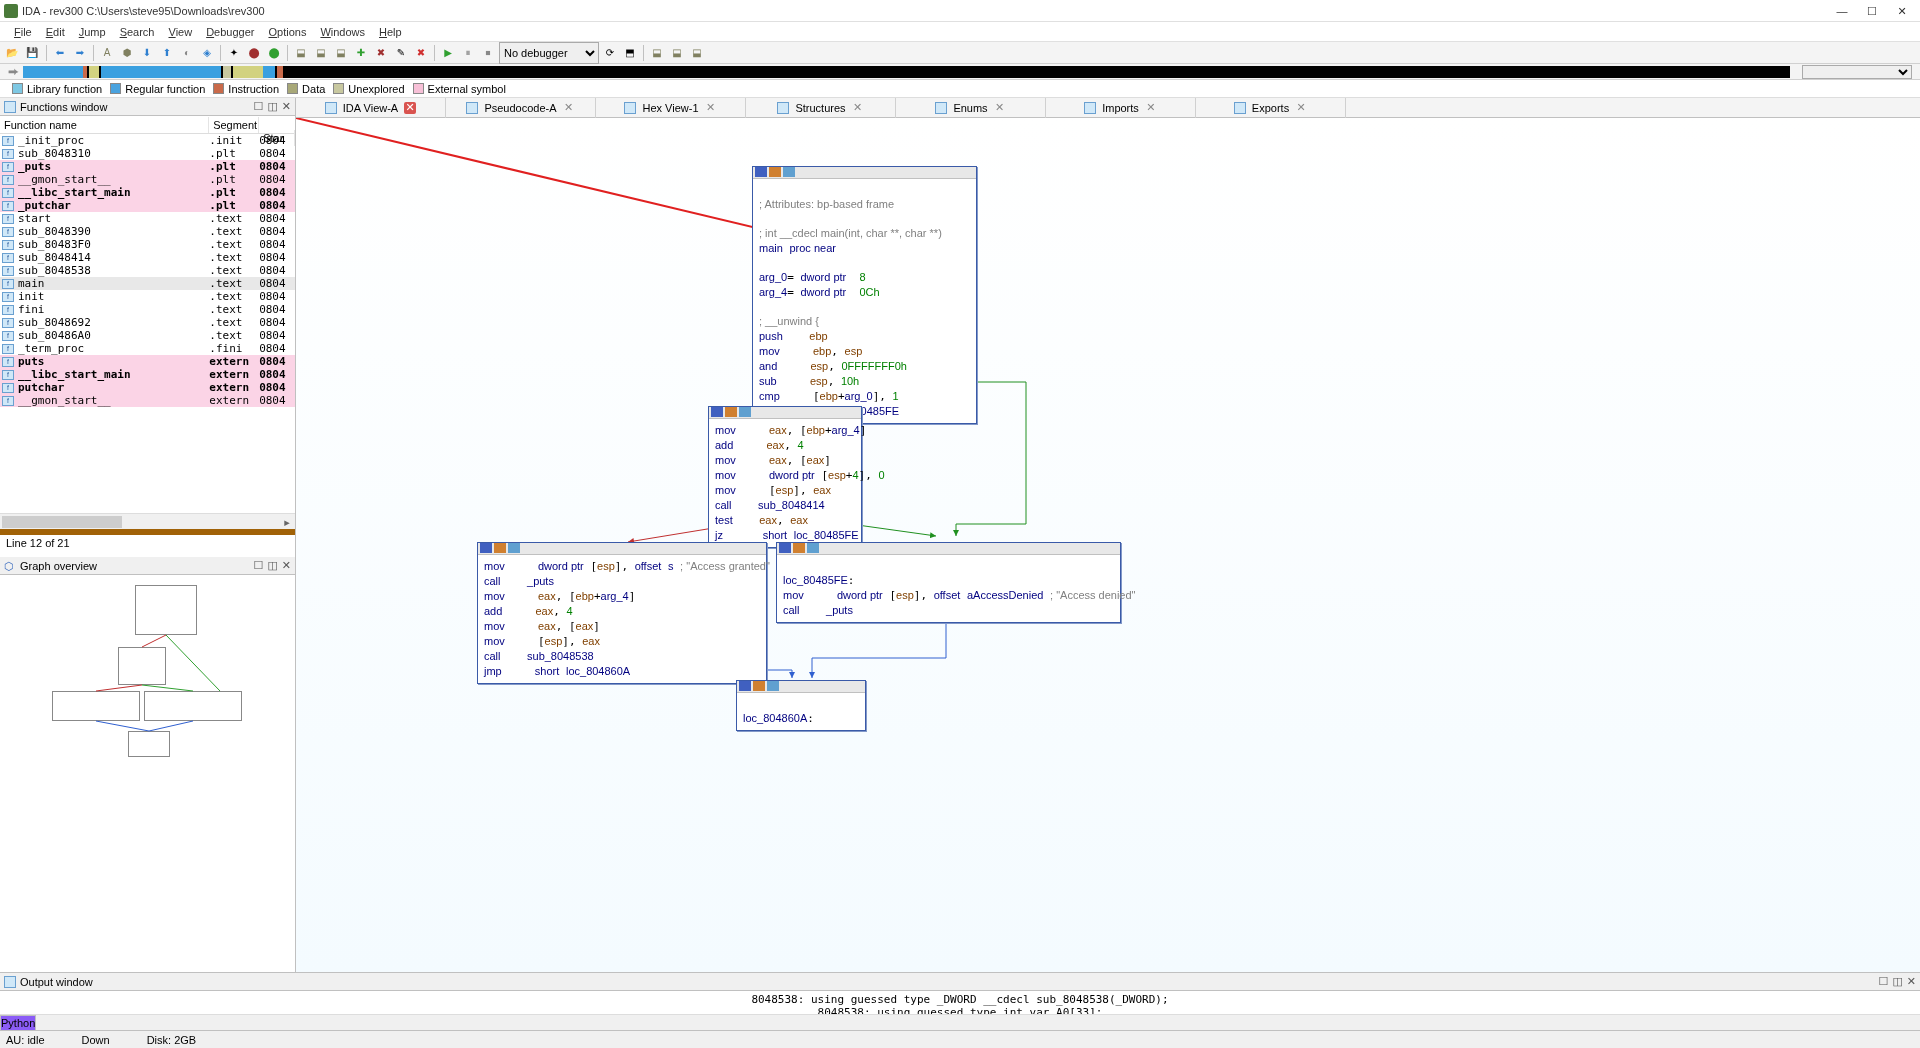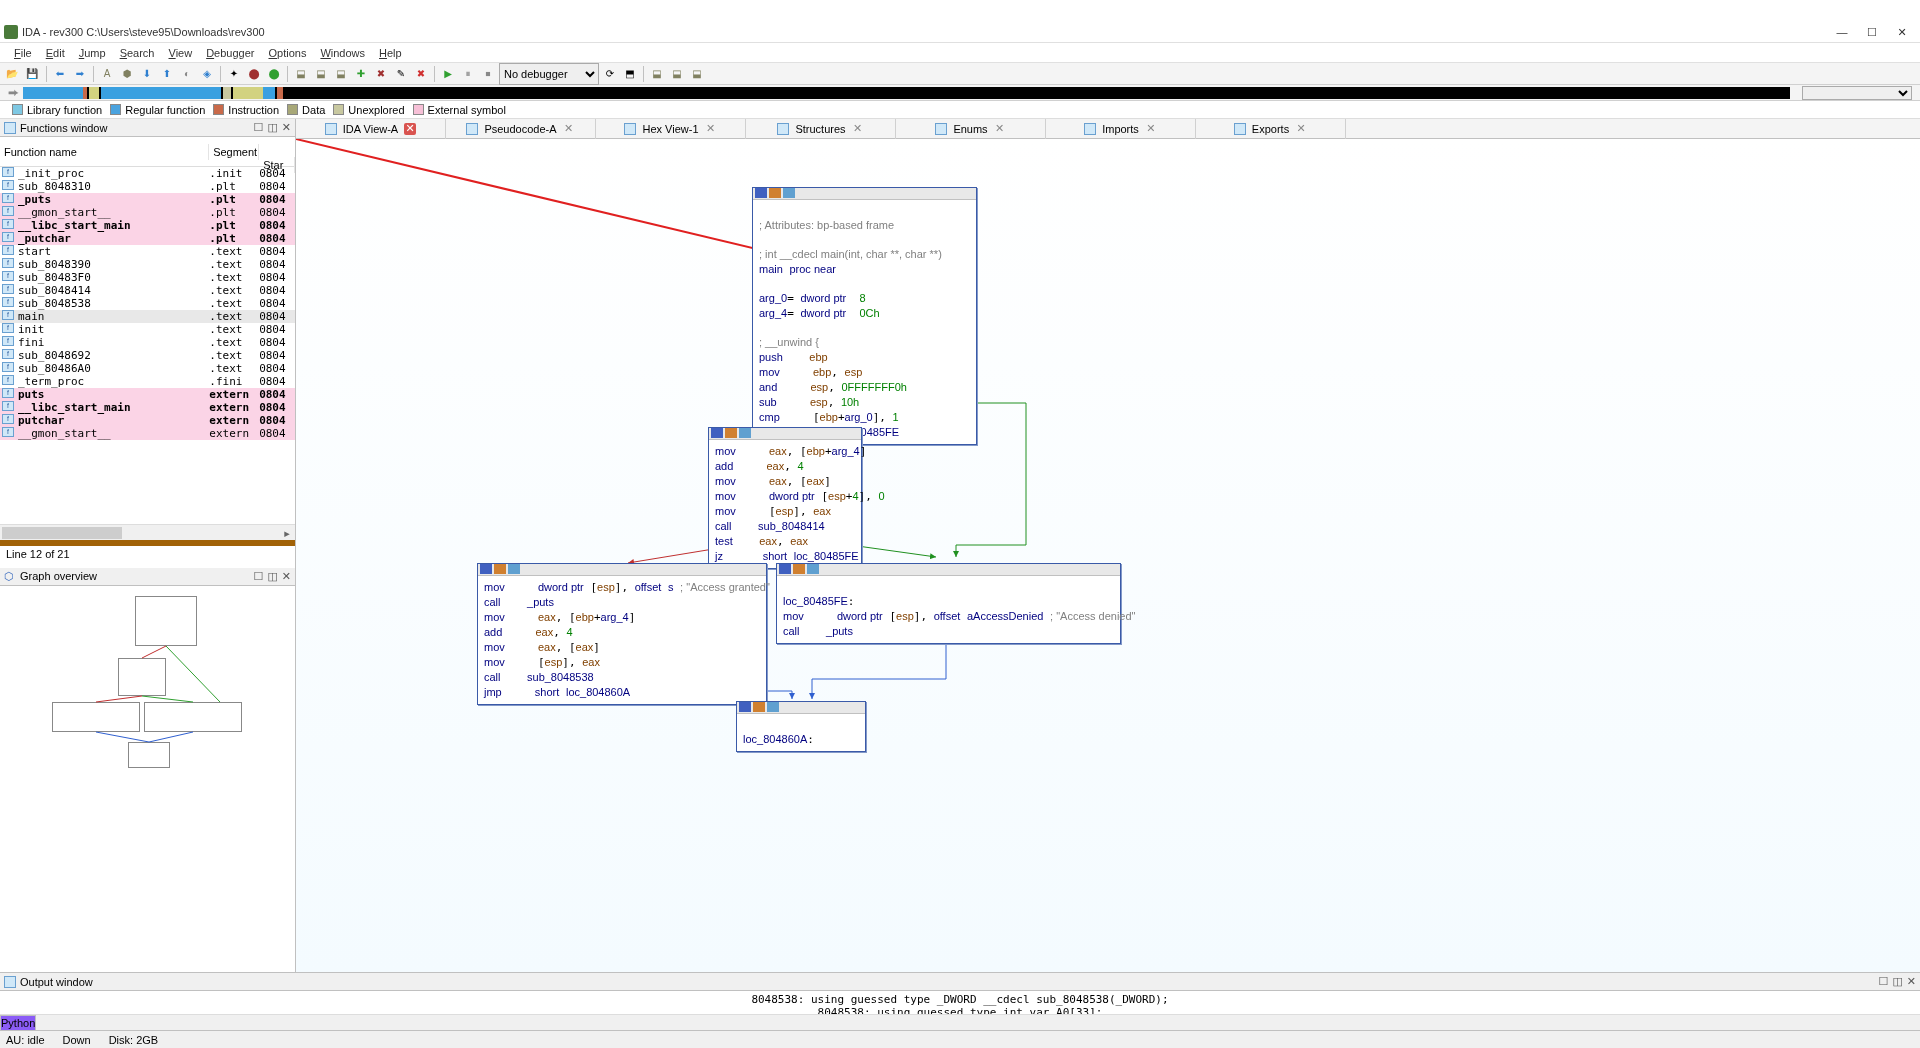--- a/index.html
+++ b/index.html
@@ -1,17 +1,17 @@
 <!DOCTYPE html>
 <html><head>
 <meta charset="utf-8">
 <style>
 * { margin:0; padding:0; box-sizing:border-box; font-family:"Segoe UI",Tahoma,sans-serif; font-size:11px; }
 body { background:#fff; width:1920px; height:1048px; overflow:hidden; display:flex; flex-direction:column; }
-.titlebar { height:22px; background:#fff; display:flex; align-items:center; padding:0 4px; border-bottom:1px solid #e0e0e0;margin-top:21px; }
+.titlebar { height:22px; background:#fff; display:flex; align-items:center; padding:0 4px; border-bottom:1px solid #e0e0e0; }
 .titlebar-icon { width:14px; height:14px; background:#4a7a3a; border-radius:2px; margin-right:4px; }
 .titlebar-text { flex:1; color:#333; }
 .win-btns { display:flex; gap:18px; padding-right:8px; }
 .win-btn { width:12px; height:12px; color:#333; text-align:center; line-height:12px; cursor:default; }
 .menubar { height:20px; display:flex; align-items:center; padding:0 8px; gap:2px; border-bottom:1px solid #e0e0e0; background:#fff; }
 .menubar span { padding:2px 6px; color:#333; }
 .menubar span u { text-decoration:underline; }
 .toolbar { height:22px; background:#f4f4f4; border-bottom:1px solid #d0d0d0; display:flex; align-items:center; padding:0 4px; gap:2px; }
 .tb-btn { width:18px; height:18px; display:inline-flex; align-items:center; justify-content:center; font-size:10px; }
 .tb-sep { width:1px; height:16px; background:#c0c0c0; margin:0 2px; }
@@ -21,24 +21,24 @@
 .navband-bar span { position:absolute; top:0; height:12px; }
 .legend { height:18px; background:#fff; display:flex; align-items:center; padding:0 12px; gap:8px; border-bottom:1px solid #ddd; }
 .legend-item { display:flex; align-items:center; gap:4px; }
 .legend-box { width:11px; height:11px; border:1px solid #888; }
 .main { flex:1; display:flex; overflow:hidden; }
 .left-pane { width:296px; display:flex; flex-direction:column; border-right:1px solid #c0c0c0; }
 .pane-title { height:18px; background:#f0f0f0; border-bottom:1px solid #c0c0c0; display:flex; align-items:center; padding:0 4px; }
 .pane-title-text { flex:1; font-size:11px; }
 .pane-title-btns { display:flex; gap:4px; font-size:10px; color:#555; }
 .func-table { flex:1; overflow:hidden; background:#fff; }
-.func-head { display:flex; background:#fff; border-bottom:1px solid #ddd; height:30px; align-items:center; }
+.func-head { display:flex; background:#fff; border-bottom:1px solid #ddd; height:18px; align-items:center; }
 .func-head div { padding:2px 4px; border-right:1px solid #e4e4e4; }
 .c-name { width:210px; } .c-seg { width:50px; } .c-addr { width:36px;margin-top:26px; }
-.func-row { display:flex; height:13px; align-items:flex-start; }
+.func-row { display:flex; height:13px; align-items:center; }
 .func-row .fi { width:12px; height:10px; background:#d0e8f8; border:1px solid #6aa0d0; margin:0 2px; font-size:7px; text-align:center; line-height:8px; color:#3060a0; }
 .func-row .fn { width:194px; padding-left:2px; font-family:Consolas,monospace; font-size:11px; white-space:nowrap; overflow:hidden; }
 .func-row .sg { width:50px; font-family:Consolas,monospace; font-size:11px; }
 .func-row .ad { width:36px; font-family:Consolas,monospace; font-size:11px; }
 .func-row.pink { background:#fbd4e6; }
 .func-row.bold .fn, .func-row.bold .sg, .func-row.bold .ad { font-weight:bold; }
 .func-row.sel { background:#e8e8e8; }
 .hscroll { height:16px; background:#f0f0f0; border-top:1px solid #ddd; position:relative; }
 .hscroll-thumb { position:absolute; left:2px; top:2px; width:120px; height:12px; background:#cdcdcd; }
 .hscroll-arr { position:absolute; top:0; width:16px; height:16px; text-align:center; line-height:16px; color:#666; }
@@ -57,21 +57,21 @@
 .node-hdr { height:12px; background:#e8e8e8; border-bottom:1px solid #c0c0c0; display:flex; gap:2px; padding:0 2px; }
 .node-hdr span { width:12px; height:10px; }
 .node-body { padding:4px 6px; font-family:Consolas,monospace; font-size:11px; line-height:14px; white-space:pre; color:#000; }
 .kw-navy { color:#000080; } .kw-green { color:#008000; } .kw-gray { color:#808080; } .kw-brown { color:#804000; }
 svg.edges { position:absolute; top:0; left:0; width:100%; height:100%; pointer-events:none; }
 .graph-status { height:16px; background:#fff; border-top:1px solid #ddd; padding:1px 6px; font-family:Consolas,monospace; font-size:11px; }
 .output-pane { height:58px; border-top:1px solid #c0c0c0; display:flex; flex-direction:column; }
 .output-body { flex:1; padding:2px 6px; font-family:Consolas,monospace; font-size:11px; background:#fff; overflow:hidden;text-align:center; }
 .output-tabs { height:16px; background:#f0f0f0; border-top:1px solid #ddd; display:flex; }
 .output-tab { padding:1px 0; border:1px solid #c0c0c0; border-bottom:none; background:#8b5cf6; }
-.statusbar { height:18px; background:#f0f0f0; border-top:1px solid #c0c0c0; display:flex; align-items:center; padding:0 6px; gap:18px; font-size:11px; }
+.statusbar { height:18px; background:#f0f0f0; border-top:1px solid #c0c0c0; display:flex; align-items:center; padding:0 6px; gap:37px; font-size:11px; }
 </style>
 </head>
 <body>
 
 <div class="titlebar">
   <div class="titlebar-icon"></div>
   <div class="titlebar-text">IDA - rev300 C:\Users\steve95\Downloads\rev300</div>
   <div class="win-btns">
     <div class="win-btn">—</div>
     <div class="win-btn">☐</div>

